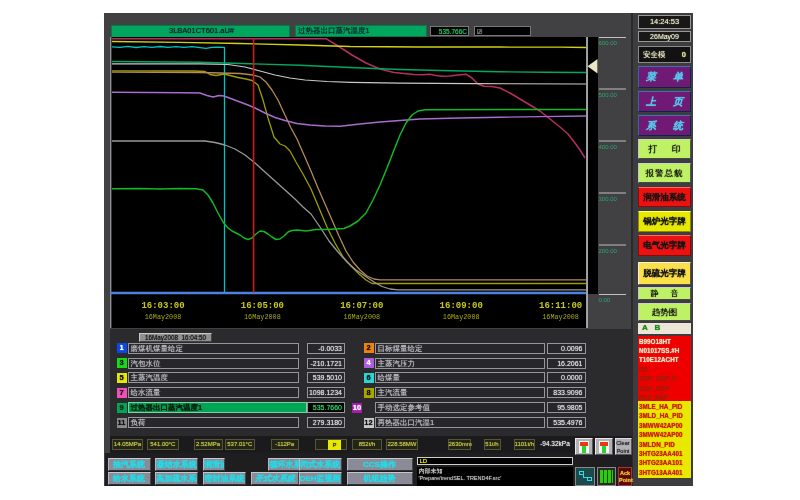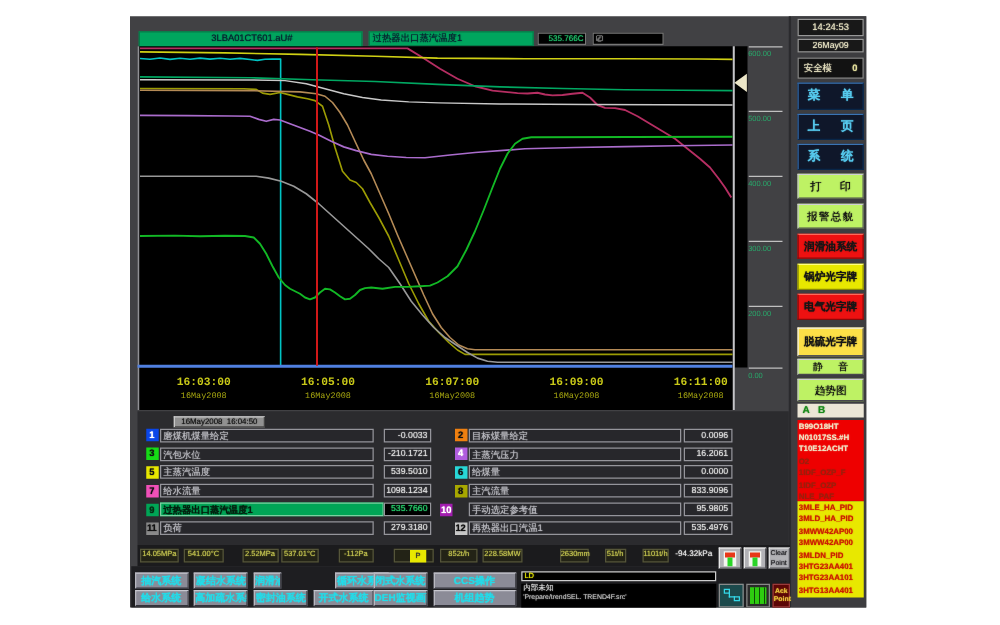--- a/index.html
+++ b/index.html
@@ -2,22 +2,22 @@
 <html><head><meta charset="utf-8">
 <style>
 html,body{margin:0;padding:0;background:#ffffff;width:800px;height:500px;overflow:hidden;
 font-family:"Liberation Sans",sans-serif;}
 *{box-sizing:border-box;}
 body div{text-shadow:0 0 1px;}
 .a{position:absolute;}
 .cell{position:absolute;height:11px;background:#232316;border:1px solid #55553a;
 color:#c2c24e;font-size:6px;line-height:9px;text-align:center;white-space:nowrap;}
 .sbtn{position:absolute;left:638px;width:53px;text-align:center;overflow:hidden;white-space:nowrap;}
-.blu{background:#0f172a;border-top:1px solid #3a74b4;border-left:1px solid #2f66a4;
-border-bottom:1px solid #092648;border-right:1px solid #0b2c54;color:#55c8ec;font-weight:bold;font-size:10px;}
+.blu{background:#701a75;border-top:1px solid #3a74b4;border-left:1px solid #2f66a4;
+border-bottom:1px solid #092648;border-right:1px solid #0b2c54;color:#55c8ec;font-weight:bold;font-size:10px;font-style:italic;}
 .gry{background:#bef264;border-top:1px solid #cfcfd4;border-left:1px solid #c2c2c8;
 border-bottom:1px solid #47474c;border-right:1px solid #55555a;color:#101010;font-weight:normal;font-size:9px;}
 .sysb{position:absolute;height:13px;background:#8b8b97;border-top:1px solid #c6c6ce;
 border-left:1px solid #b8b8c0;border-bottom:1px solid #33333a;border-right:1px solid #44444b;
 color:#23dbe8;font-weight:bold;font-size:8px;line-height:11px;text-align:center;white-space:nowrap;overflow:hidden;}
 .lrow{position:absolute;height:11px;background:#27272b;border:1px solid #95959b;
 color:#b9b9bf;font-size:7.5px;line-height:10px;padding-left:2px;white-space:nowrap;overflow:hidden;}
 .lval{position:absolute;height:11px;background:#27272b;border:1px solid #95959b;
 color:#dcdcdc;font-size:7px;line-height:10px;text-align:right;padding-right:2px;white-space:nowrap;}
 .nbox{position:absolute;width:10px;height:10px;font-size:7.5px;font-weight:bold;
@@ -165,21 +165,21 @@
     <div class="a" style="left:6px;top:7px;width:4px;height:7px;background:#2ad428;"></div>
   </div>
 <div class="a" style="left:614.5px;top:437.5px;width:17px;height:17px;background:#b2b2b6;color:#26262a;font-size:5.6px;line-height:8px;text-align:center;border:1px solid #dcdcdc;border-right-color:#55555a;border-bottom-color:#55555a;">Clear<br>Point</div>
 <div class="sysb" style="left:107.5px;top:457.5px;width:43px;">抽汽系统</div>
 <div class="sysb" style="left:107.5px;top:472px;width:43px;">给水系统</div>
 <div class="sysb" style="left:155.3px;top:457.5px;width:43px;">凝结水系统</div>
 <div class="sysb" style="left:155.3px;top:472px;width:43px;">高加疏水系统</div>
 <div class="sysb" style="left:203.1px;top:457.5px;width:22px;">润滑油系统</div>
 <div class="sysb" style="left:203.1px;top:472px;width:43px;">密封油系统</div>
 <div class="sysb" style="left:268px;top:457.5px;width:43px;">循环水系统</div>
-<div class="sysb" style="left:250.89999999999998px;top:472px;width:48px;">开式水系统</div>
+<div class="sysb" style="left:250.89999999999998px;top:472px;width:48px;font-style:italic;">开式水系统</div>
 <div class="sysb" style="left:298.7px;top:457.5px;width:43px;">闭式水系统</div>
 <div class="sysb" style="left:298.7px;top:472px;width:43px;">DEH监视画面</div>
 <div class="sysb" style="left:346.5px;top:457.5px;width:66px;">CCS操作</div>
 <div class="sysb" style="left:346.5px;top:472px;width:66px;">机组趋势</div>
 <div class="a" style="left:416.5px;top:456.5px;width:156px;height:8.5px;background:#000;border:1px solid #cecece;color:#e8e800;font-size:6px;line-height:6.5px;padding-left:2px;">LD</div>
 <div class="a" style="left:416.5px;top:466.5px;width:156px;height:19px;background:#000;color:#d8d8d8;font-size:6px;line-height:7px;padding:1px 0 0 2px;">内部未知<br><span style="font-size:5.5px;color:#bbb;">'Prepare/trendSEL. TREND4F.src'</span></div>
 <div class="a" style="left:574.5px;top:466.5px;width:20px;height:19px;background:#1c4a4c;border:1px solid #8a8a8a;">
     <div class="a" style="left:3px;top:3px;width:5px;height:4px;border:1px solid #35d8e8;"></div>
     <div class="a" style="left:11px;top:9px;width:5px;height:4px;border:1px solid #35d8e8;"></div>
     <div class="a" style="left:7px;top:6px;width:5px;height:4px;border-left:1px solid #35d8e8;border-bottom:1px solid #35d8e8;"></div>

